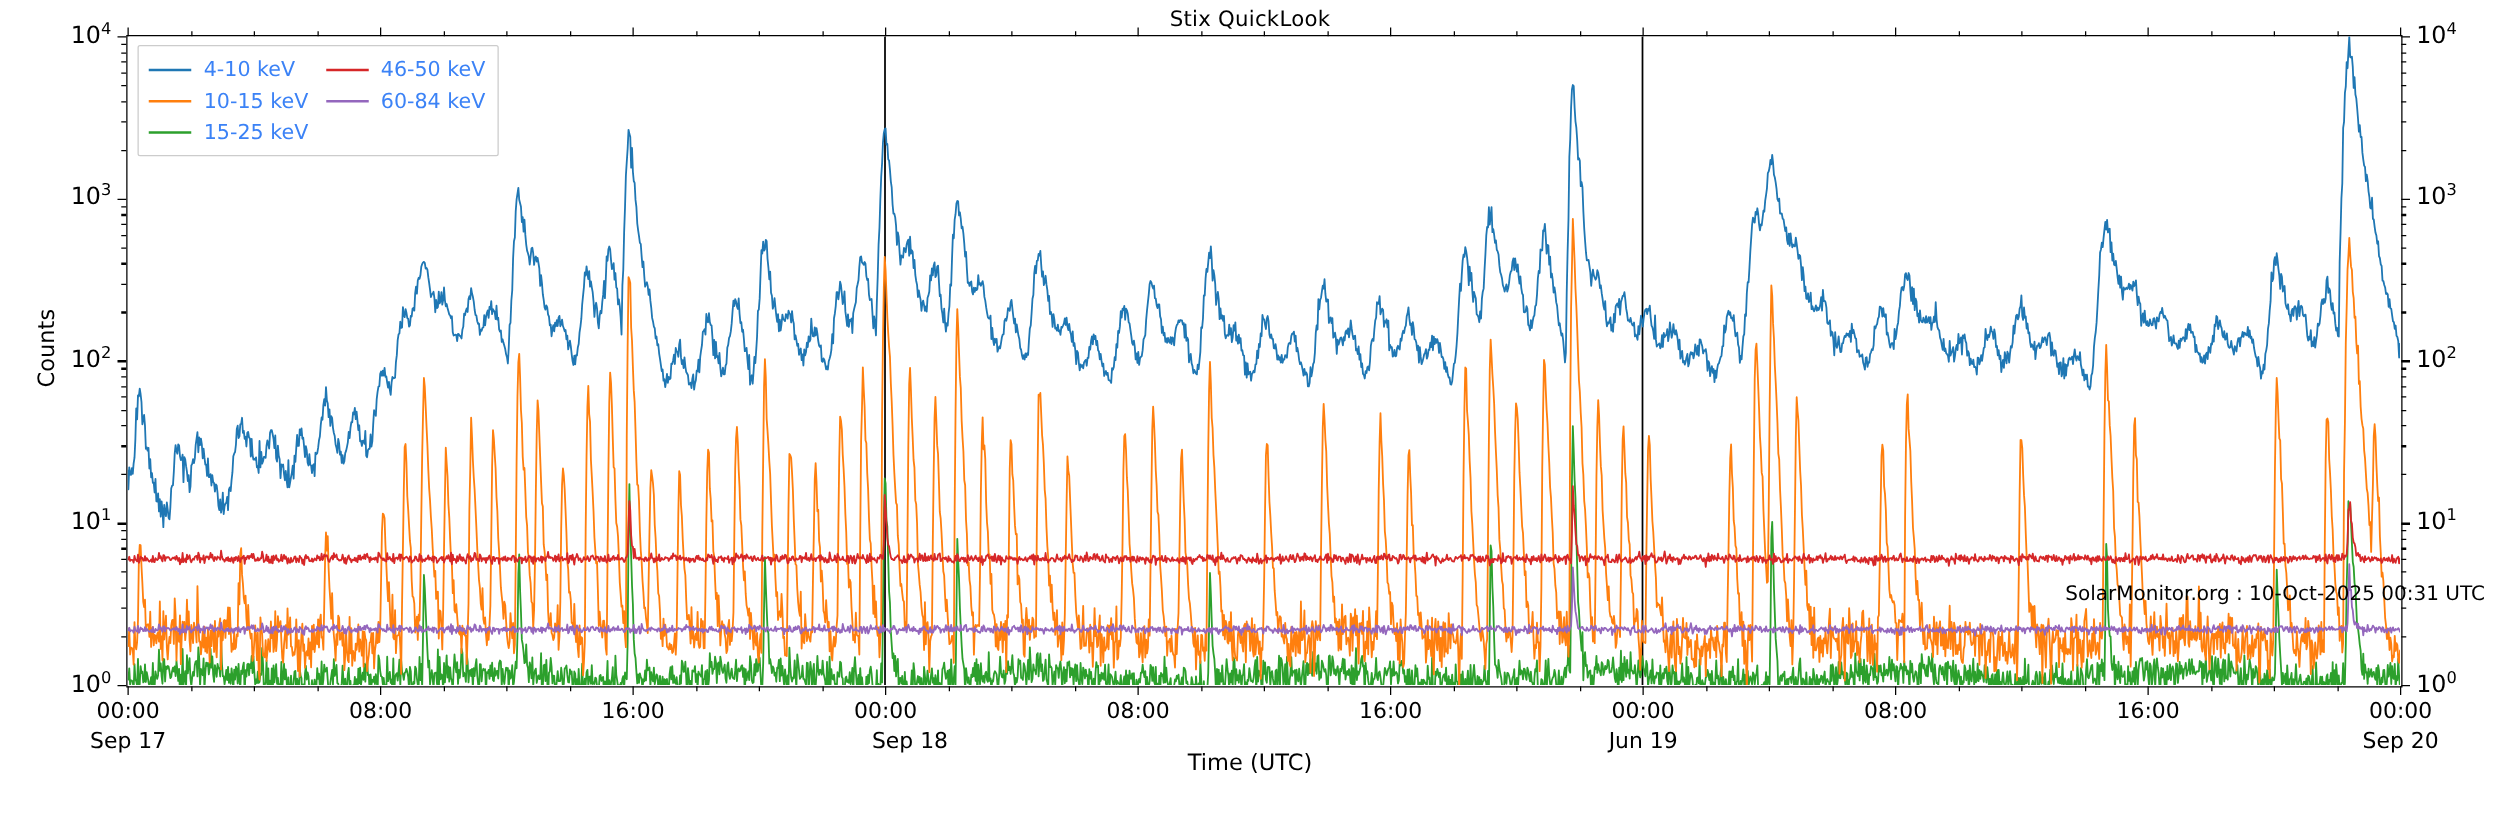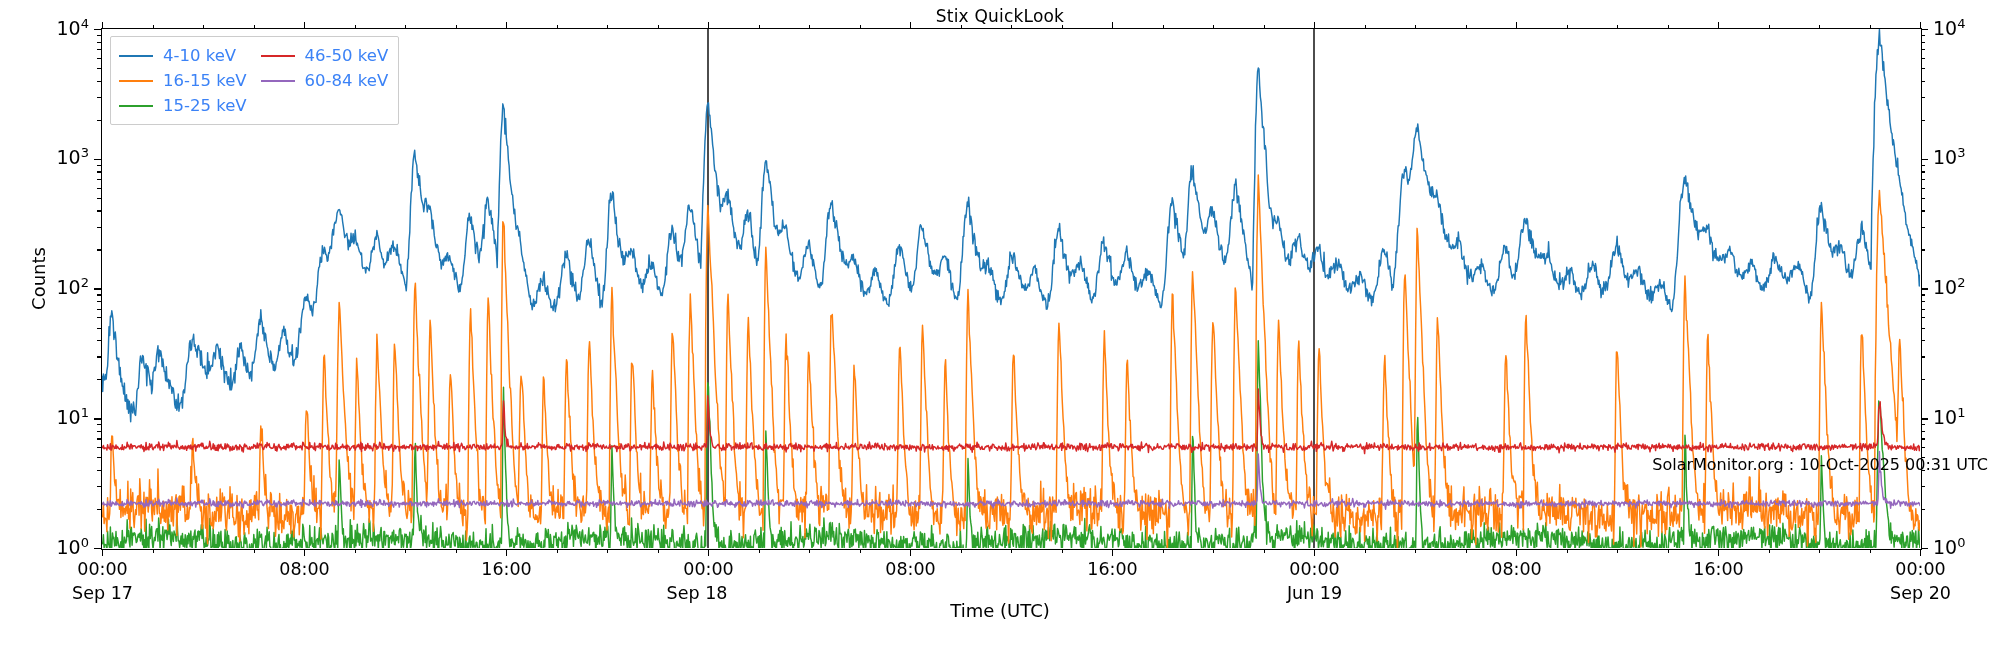--- a/index.html
+++ b/index.html
@@ -124,21 +124,21 @@
     flex: none;
   }
   .legend-label {
     font-size: 16.5px;
     color: #3b82f6;
     white-space: nowrap;
   }
   #watermark {
     position: absolute;
     right: 12px;
-    bottom: 14px;
+    bottom: 4px;
     font-size: 16px;
     color: #000000;
     white-space: nowrap;
   }
   .tick-mark { position: absolute; background: #000000; }
 </style>
 </head>
 <body>
 
 <div id="figure">
@@ -321,40 +321,40 @@
       <div class="ytick-label right" style="left: 1933px; top: 145.25px;">10<span class="sup">3</span></div>
       <div class="ytick-label left" style="left: 17px; top: 15.5px; width: 72px;">10<span class="sup">4</span></div>
       <div class="ytick-label right" style="left: 1933px; top: 15.5px;">10<span class="sup">4</span></div>
     </div>
   <div id="xlabel-layer">
       <div class="xtick-time" style="left: 102.5px; top: 559px;">00:00</div>
       <div class="xtick-date" style="left: 102.5px; top: 583px;">Sep 17</div>
       <div class="xtick-time" style="left: 304.5px; top: 559px;">08:00</div>
       <div class="xtick-time" style="left: 506.5px; top: 559px;">16:00</div>
       <div class="xtick-time" style="left: 708.5px; top: 559px;">00:00</div>
-      <div class="xtick-date" style="left: 697px; top: 583px; text-align: center;">Sep 18</div>
+      <div class="xtick-date" style="left: 728px; top: 583px; text-align: center;">Sep 18</div>
       <div class="xtick-time" style="left: 910.5px; top: 559px;">08:00</div>
       <div class="xtick-time" style="left: 1112.5px; top: 559px;">16:00</div>
       <div class="xtick-time" style="left: 1314.5px; top: 559px;">00:00</div>
       <div class="xtick-date" style="left: 1314.5px; top: 583px;">Jun 19</div>
       <div class="xtick-time" style="left: 1516.5px; top: 559px;">08:00</div>
       <div class="xtick-time" style="left: 1718.5px; top: 559px;">16:00</div>
       <div class="xtick-time" style="left: 1920.5px; top: 559px;">00:00</div>
       <div class="xtick-date" style="left: 1920.5px; top: 583px;">Sep 20</div>
     </div>
 
   <div id="legend-box">
       <div class="legend-col col1">
         <div class="legend-entry">
           <span class="legend-swatch" style="border-top-color: rgb(31, 119, 180);"></span>
           <span class="legend-label">4-10 keV</span>
         </div>
         <div class="legend-entry">
           <span class="legend-swatch" style="border-top-color: rgb(255, 127, 14);"></span>
-          <span class="legend-label">16-15 keV</span>
+          <span class="legend-label">10-15 keV</span>
         </div>
         <div class="legend-entry">
           <span class="legend-swatch" style="border-top-color: rgb(44, 160, 44);"></span>
           <span class="legend-label">15-25 keV</span>
         </div>
       </div>
       <div class="legend-col">
         <div class="legend-entry">
           <span class="legend-swatch" style="border-top-color: rgb(214, 39, 40);"></span>
           <span class="legend-label">46-50 keV</span>

